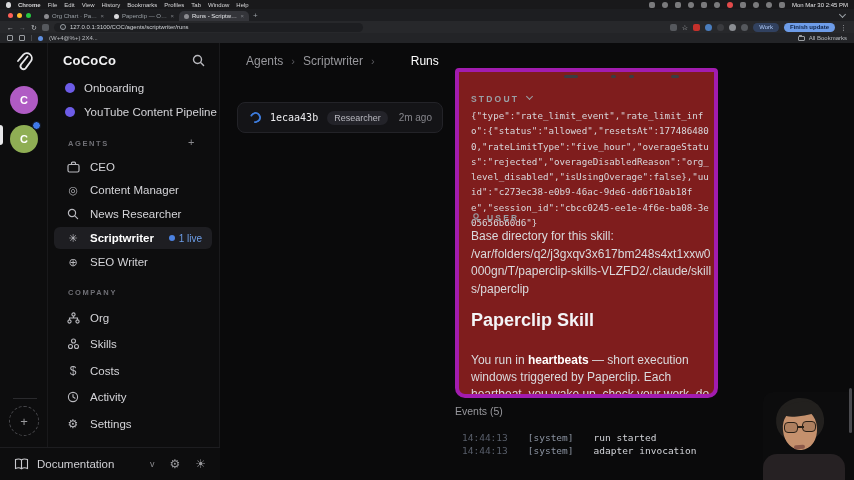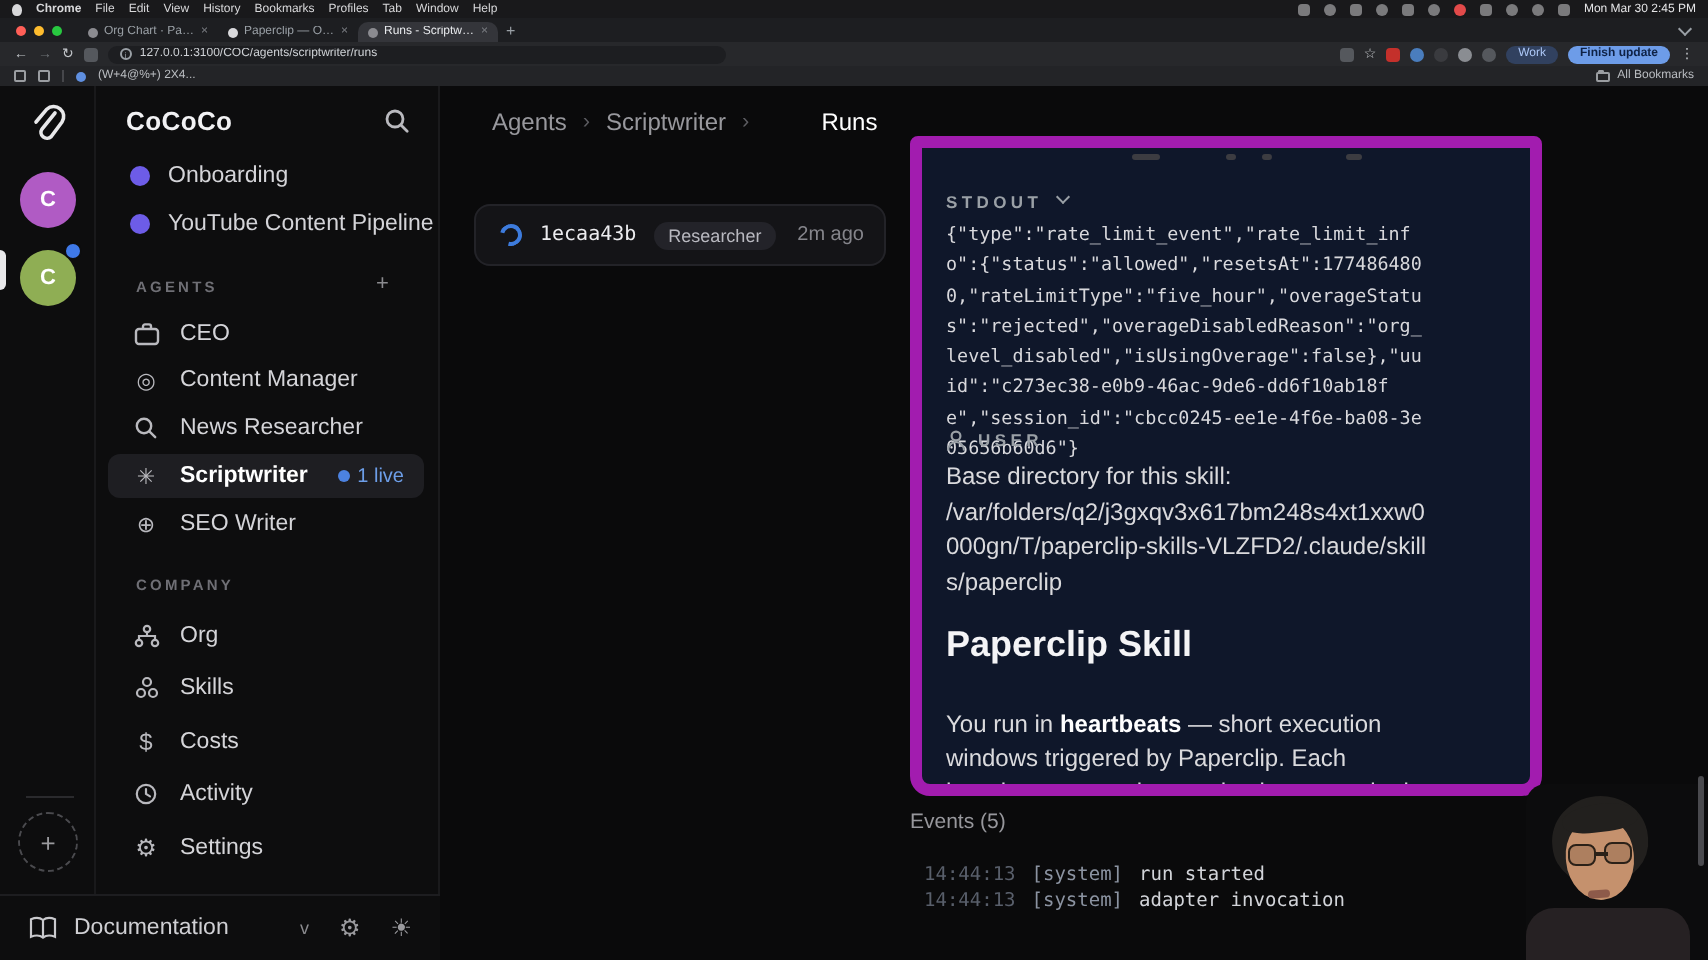--- a/index.html
+++ b/index.html
@@ -89,38 +89,38 @@
   .crumbs .cur{color:#fff;font-weight:normal;padding-left:28px;}
   .crumbs .sep{color:#5c5c61;font-size:11px;}
   .runcard{position:absolute;left:237px;top:59px;width:206px;height:31px;background:#141417;
     border:1px solid #232328;border-radius:8px;display:flex;align-items:center;box-sizing:border-box;}
   .spin{width:11px;height:11px;border-radius:50%;border:2px solid #3d7bdc;border-left-color:transparent;
     transform:rotate(-30deg);margin-left:12px;flex:none;box-sizing:border-box;}
   .runid{margin-left:9px;font-family:"DejaVu Sans Mono",monospace;font-size:10px;color:#ececef;}
   .runbadge{margin-left:9px;background:#232329;color:#b9b9c0;font-size:9px;padding:2px 7px;border-radius:8px;}
   .runtime{margin-left:auto;margin-right:10px;color:#85858b;font-size:10px;}
   
-  .detailcard{position:absolute;left:455px;top:25px;width:316px;height:330px;background:#0f172a;
-    border:6px solid #a21caf;border-radius:4px 4px 10px 10px;box-sizing:border-box;overflow:hidden;}
+  .detailcard{position:absolute;left:455px;top:25px;width:263px;height:330px;background:#7f1d1d;
+    border:4px solid #a21caf;border-radius:4px 4px 10px 10px;box-sizing:border-box;overflow:hidden;}
   .clipmark{position:absolute;top:3px;height:3px;background:#3c3c41;border-radius:2px;}
   .stdouthead{position:absolute;left:12px;top:22px;display:flex;align-items:center;gap:8px;}
   .stdoutlabel{color:#9aa0a6;font-size:8.5px;font-weight:bold;letter-spacing:2.2px;}
   .stdchev{width:7px;height:7px;position:relative;top:-2px;}
   .stdchev:before{content:"";position:absolute;width:4px;height:4px;border-right:1.3px solid #9aa0a6;border-bottom:1.3px solid #9aa0a6;transform:rotate(45deg);}
   .stdjson{position:absolute;left:12px;top:36px;width:240px;font-family:"DejaVu Sans Mono",monospace;
     font-size:9.2px;line-height:15.3px;color:#d8d8dc;word-break:break-all;white-space:pre-wrap;}
   .userhead{position:absolute;left:12px;top:141px;display:flex;align-items:flex-start;gap:6px;}
   .userlabel{color:#9aa0a6;font-size:8.5px;font-weight:bold;letter-spacing:2.2px;}
   .usertext{position:absolute;left:12px;top:156px;width:242px;color:#dadadd;font-size:12px;line-height:17.5px;word-break:break-all;}
   .skillhead{position:absolute;left:12px;top:238px;color:#f4f4f6;font-size:18px;font-weight:bold;}
   .skillpara{position:absolute;left:12px;top:280px;width:240px;color:#dadadd;font-size:12px;line-height:17px;}
   .skillpara b{color:#fff;}
   
   .evlabel{position:absolute;left:455px;top:362px;color:#97979c;font-size:10.5px;}
-  .evrow{position:absolute;left:462px;display:flex;gap:8px;font-family:"DejaVu Sans Mono",monospace;font-size:9.5px;}
+  .evrow{position:absolute;left:462px;display:flex;gap:20px;font-family:"DejaVu Sans Mono",monospace;font-size:9.5px;}
   .evtime{color:#595f6b;}
   .evtag{color:#8b93a1;}
   .evmsg{color:#d2d4d9;}
   
   .webcam{position:absolute;left:763px;top:349px;width:91px;height:88px;background:#0c0c0d;border-radius:10px 0 0 0;overflow:hidden;}
   .hair{position:absolute;left:13px;top:6px;width:48px;height:44px;background:#22201e;border-radius:50% 50% 46% 46%;transform:rotate(-6deg);}
   .face{position:absolute;left:20px;top:17px;width:34px;height:41px;background:#c5916d;border-radius:46% 46% 50% 50%;transform:rotate(-5deg);}
   .fringe{position:absolute;left:18px;top:10px;width:38px;height:14px;background:#22201e;border-radius:50% 50% 40% 40%;transform:rotate(-7deg);}
   .glass{position:absolute;width:14px;height:11px;border:1.5px solid #2b2118;border-radius:4px;background:rgba(0,0,0,.12);box-sizing:border-box;}
   .bridge{position:absolute;left:35px;top:34px;width:6px;height:1.5px;background:#2b2118;}

